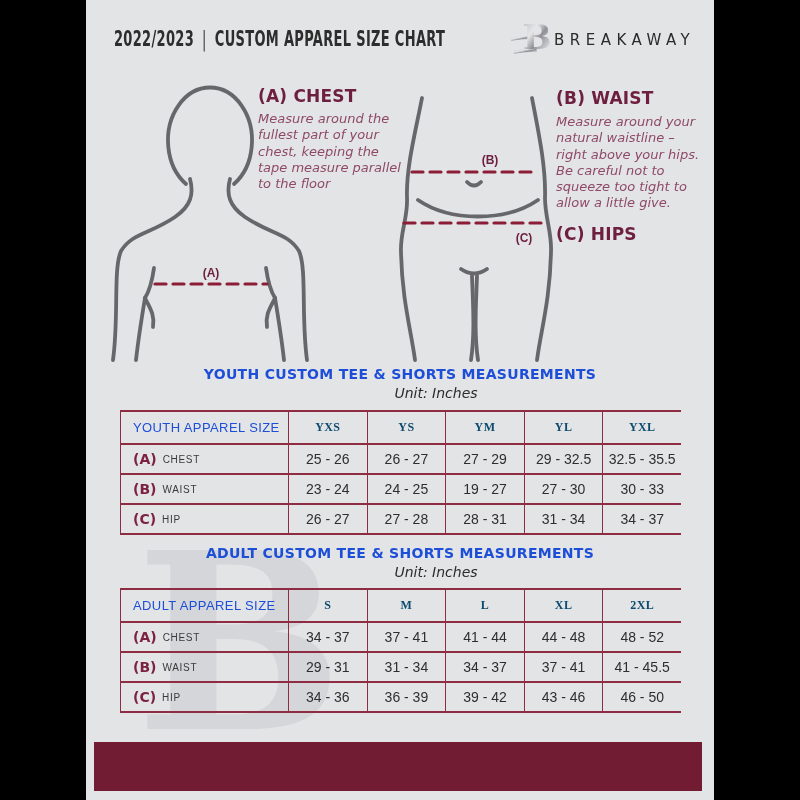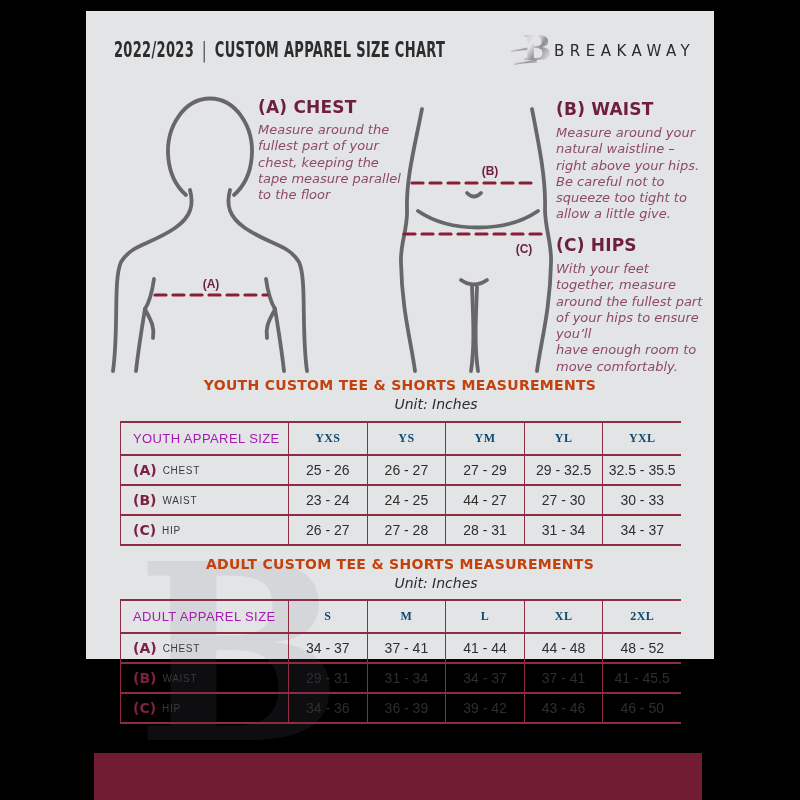--- a/index.html
+++ b/index.html
@@ -1,17 +1,17 @@
 <!DOCTYPE html>
 <html><head>
 <meta charset="utf-8">
 <style>
   html,body{margin:0;padding:0;}
   body{width:800px;height:800px;background:#000;overflow:hidden;}
-  .page{position:relative;width:628px;height:648px;margin:11px auto;background:#e3e4e6;
+  .page{position:relative;width:628px;height:800px;margin:0 auto;background:#e3e4e6;
         font-family:"Liberation Sans",sans-serif;}
 
   
   .hdr-left{position:absolute;left:28px;top:27px;display:inline-flex;gap:13px;align-items:center;
             font-family:"DejaVu Sans",sans-serif;font-weight:bold;font-size:21px;color:#2d2d2d;
             letter-spacing:.5px;white-space:nowrap;transform:scaleX(.62);transform-origin:left center;}
   .hdr-sep{font-weight:400;color:#3a3a3a;}
   .logo-svg{position:absolute;left:424px;top:16px;width:42px;height:42px;}
   .brand{position:absolute;left:468px;top:31px;font-family:"DejaVu Sans",sans-serif;font-weight:normal;
          font-size:15px;letter-spacing:5.5px;color:#2b2b2b;}
@@ -24,31 +24,31 @@
 
   
   .fig{position:absolute;}
   .fig path, .fig line{fill:none;stroke-linecap:round;}
   .body-line{stroke:#67676b;stroke-width:3.8;}
   .dash-line{stroke:#8c1d36;stroke-width:3.2;stroke-dasharray:11 7;}
   .fig text{font-family:"Liberation Sans",sans-serif;font-weight:bold;font-size:12px;fill:#6d1f3d;}
 
   
   .sec-title{position:absolute;left:0;width:628px;text-align:center;font-family:"DejaVu Sans",sans-serif;
-             font-weight:bold;font-size:14px;letter-spacing:.3px;color:#c2410c;}
+             font-weight:bold;font-size:14px;letter-spacing:.3px;color:#1d4ed8;}
   .sec-unit{position:absolute;left:0;width:628px;text-align:center;font-style:italic;font-size:14px;
             color:#2b2b2b;font-family:"DejaVu Sans",sans-serif;padding-left:36px;}
 
   
   .size-table{position:absolute;left:34px;width:560px;border-left:1.7px solid #8e2c44;
               border-bottom:2.5px solid #8e2c44;}
   .t-row{display:grid;grid-template-columns:167px repeat(5,1fr);border-top:2.5px solid #8e2c44;height:28px;}
   .t-row.t-head{height:31px;}
   .t-first{display:flex;align-items:center;padding-left:12px;gap:6px;}
-  .th-first{font-size:13px;color:#a21caf;letter-spacing:.4px;}
+  .th-first{font-size:13px;color:#1d4ed8;letter-spacing:.4px;}
   .t-cell{display:flex;align-items:center;justify-content:center;border-left:1.7px solid #8e2c44;
           font-size:14px;color:#2e2e2e;}
   .t-cell.t-h{font-weight:bold;font-size:12px;color:#0c4a6e;letter-spacing:.4px;
               font-family:Liberation Serif, serif;}
   .pfx{color:#7c2240;font-weight:bold;font-size:14px;font-family:"DejaVu Sans",sans-serif;}
   .rlbl{color:#3a3a3a;font-size:10px;letter-spacing:.7px;}
 
   
   .watermark{position:absolute;left:50px;top:545px;font-family:"DejaVu Serif",serif;font-weight:bold;
              font-size:245px;line-height:.8;color:rgba(115,115,128,.12);pointer-events:none;}
@@ -118,27 +118,20 @@
 
   <div class="inst-head" style="left:470px;top:88px">(B) WAIST</div>
   <div class="inst-text" style="left:470px;top:114px;width:158px">Measure around your
 natural waistline –
 right above your hips.
 Be careful not to
 squeeze too tight to
 allow a little give.</div>
 
   <div class="inst-head" style="left:470px;top:224px">(C) HIPS</div>
-  <div class="inst-text" style="left:470px;top:250px;width:162px">With your feet
-together, measure
-around the fullest part
-of your hips to ensure
-you’ll
-have enough room to
-move comfortably.</div>
 
   <div class="sec-title" style="top:366px">YOUTH CUSTOM TEE &amp; SHORTS MEASUREMENTS</div>
   <div class="sec-unit" style="top:385px">Unit: Inches</div>
 
   <div class="size-table" style="top:410px">
     <div class="t-row t-head">
       <div class="t-first th-first">YOUTH APPAREL SIZE</div>
       <div class="t-cell t-h">YXS</div>
       <div class="t-cell t-h">YS</div>
       <div class="t-cell t-h">YM</div>
@@ -156,21 +149,21 @@
       <div class="t-cell">29 - 32.5</div>
       <div class="t-cell">32.5 - 35.5</div>
     </div>
     <div class="t-row">
       <div class="t-first">
         <span class="pfx">(B)</span>
         <span class="rlbl">WAIST</span>
       </div>
       <div class="t-cell">23 - 24</div>
       <div class="t-cell">24 - 25</div>
-      <div class="t-cell">44 - 27</div>
+      <div class="t-cell">19 - 27</div>
       <div class="t-cell">27 - 30</div>
       <div class="t-cell">30 - 33</div>
     </div>
     <div class="t-row">
       <div class="t-first">
         <span class="pfx">(C)</span>
         <span class="rlbl">HIP</span>
       </div>
       <div class="t-cell">26 - 27</div>
       <div class="t-cell">27 - 28</div>

